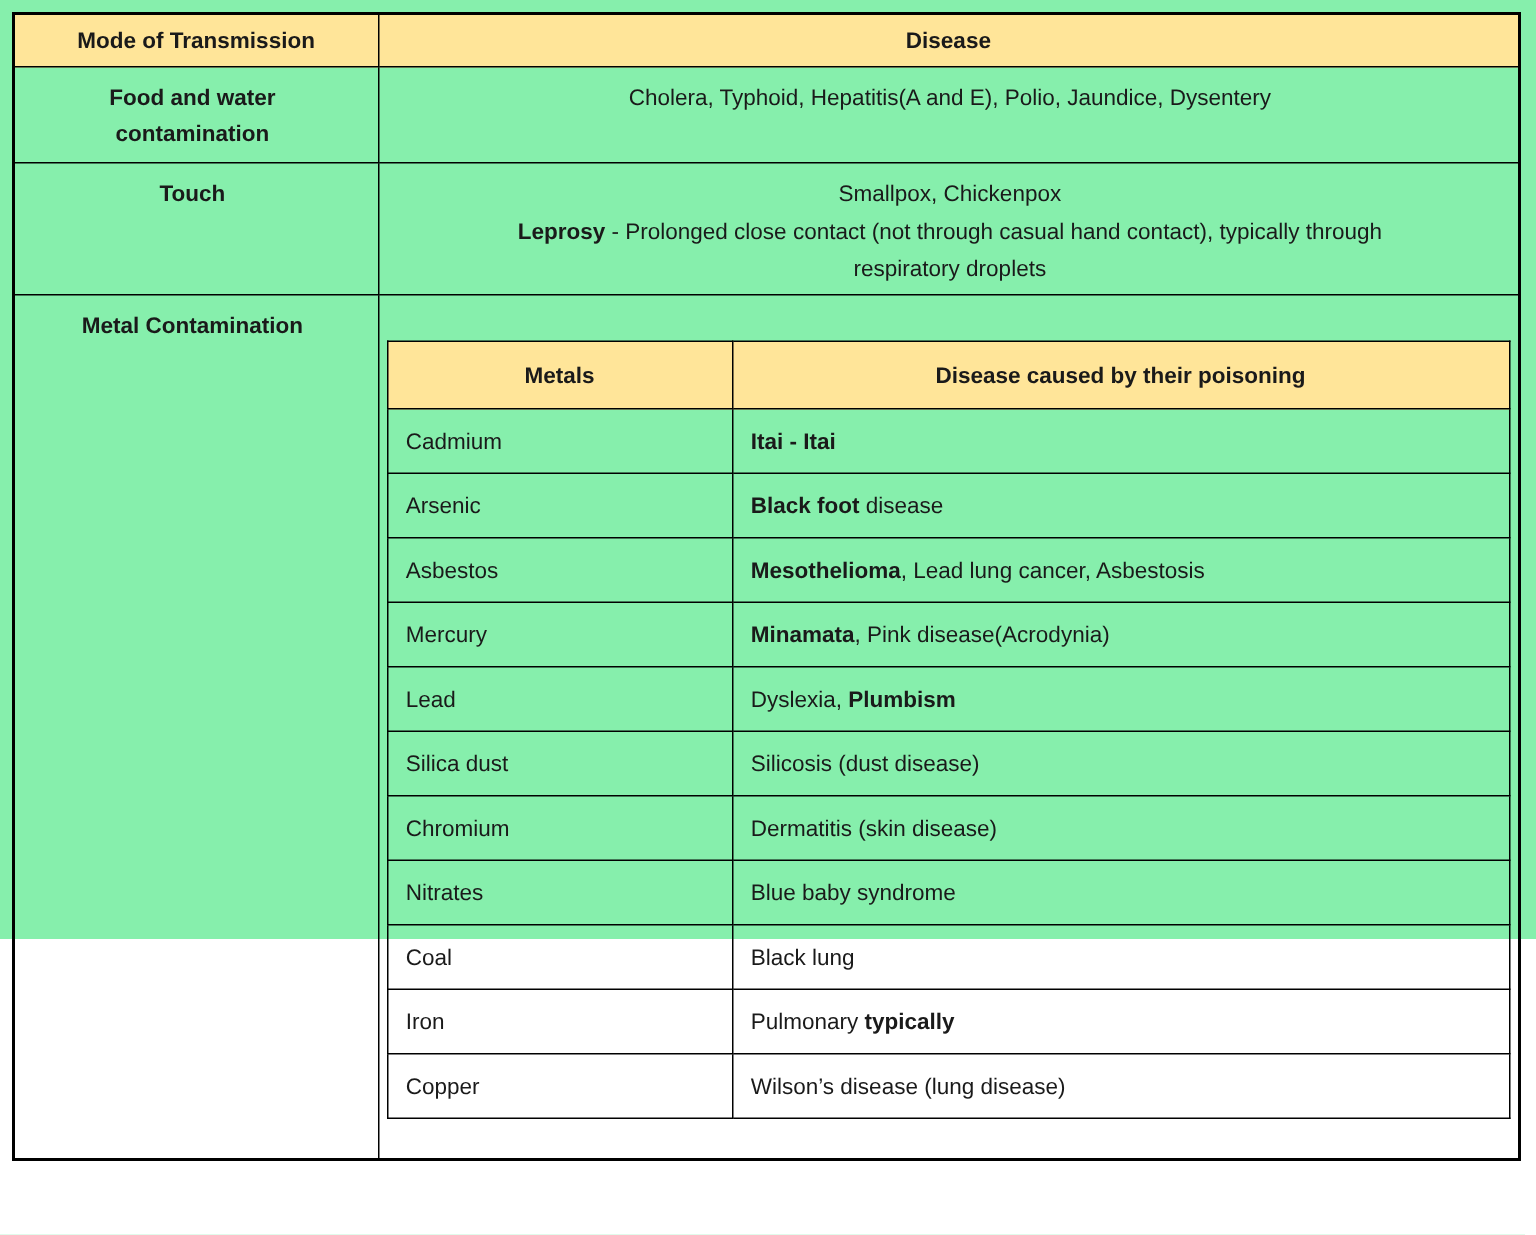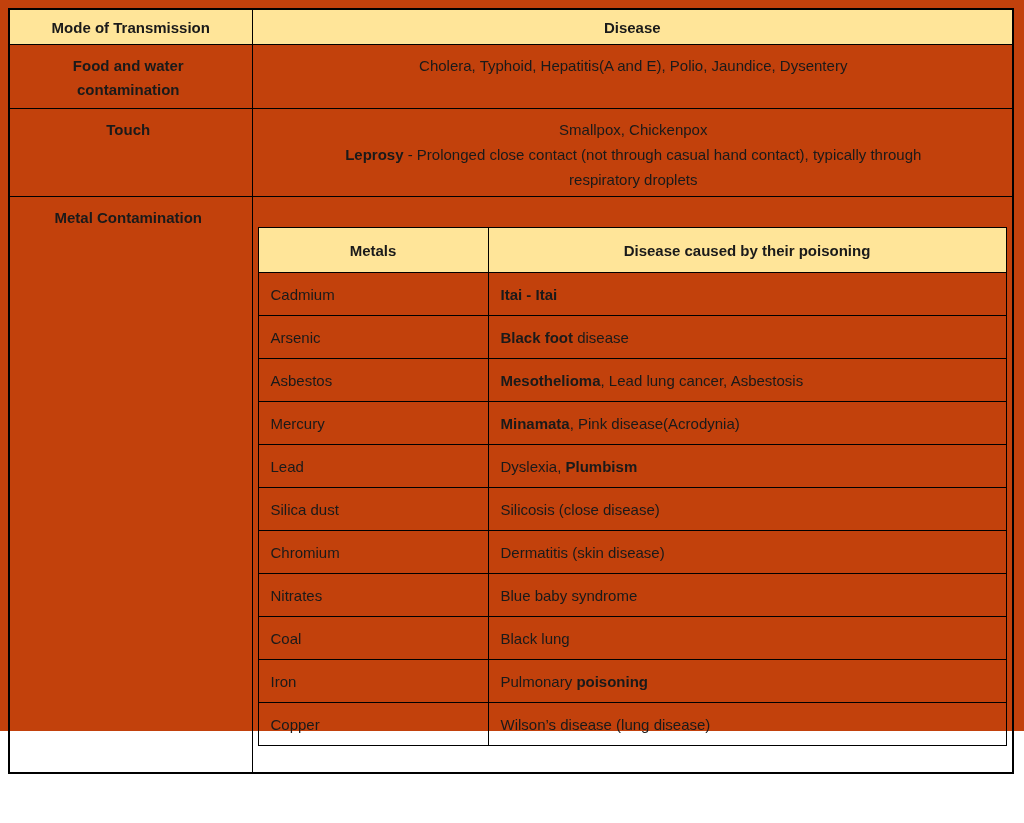--- a/index.html
+++ b/index.html
@@ -2,21 +2,21 @@
 <html><head>
 <meta charset="utf-8">
 <style>
   html, body { margin: 0; padding: 0; background: #ffffff; }
   body {
     width: 1024px; height: 823px;
     font-family: "Liberation Sans", sans-serif;
     color: #1a1a1a;
     overflow: hidden;
   }
-  .page { position: relative; width: 1024px; height: 731px; background: #c2410c; text-decoration: underline; }
+  .page { position: relative; width: 1024px; height: 626px; background: #86efac; text-decoration: underline; }
 
   table { border-collapse: collapse; }
 
   
   .outer {
     position: absolute; left: 8px; top: 8px;
     width: 1006px; table-layout: fixed;
     border: 2px solid #000000;
   }
   .outer th, .outer td { border: 1px solid #000000; font-size: 15px; }
@@ -123,37 +123,37 @@
                   <tr>
                     <td>Mercury</td>
                     <td><span class="b">Minamata</span><span>, Pink disease(Acrodynia)</span></td>
                   </tr>
                   <tr>
                     <td>Lead</td>
                     <td><span>Dyslexia, </span><span class="b">Plumbism</span></td>
                   </tr>
                   <tr>
                     <td>Silica dust</td>
-                    <td><span>Silicosis (close disease)</span></td>
+                    <td><span>Silicosis (dust disease)</span></td>
                   </tr>
                   <tr>
                     <td>Chromium</td>
                     <td><span>Dermatitis (skin disease)</span></td>
                   </tr>
                   <tr>
                     <td>Nitrates</td>
                     <td><span>Blue baby syndrome</span></td>
                   </tr>
                   <tr>
                     <td>Coal</td>
                     <td><span>Black lung</span></td>
                   </tr>
                   <tr>
                     <td>Iron</td>
-                    <td><span>Pulmonary </span><span class="b">poisoning</span></td>
+                    <td><span>Pulmonary </span><span class="b">typically</span></td>
                   </tr>
                   <tr>
                     <td>Copper</td>
                     <td><span>Wilson’s disease (lung disease)</span></td>
                   </tr>
                 </tbody>
               </table>
             </div>
           </td>
         </tr>

